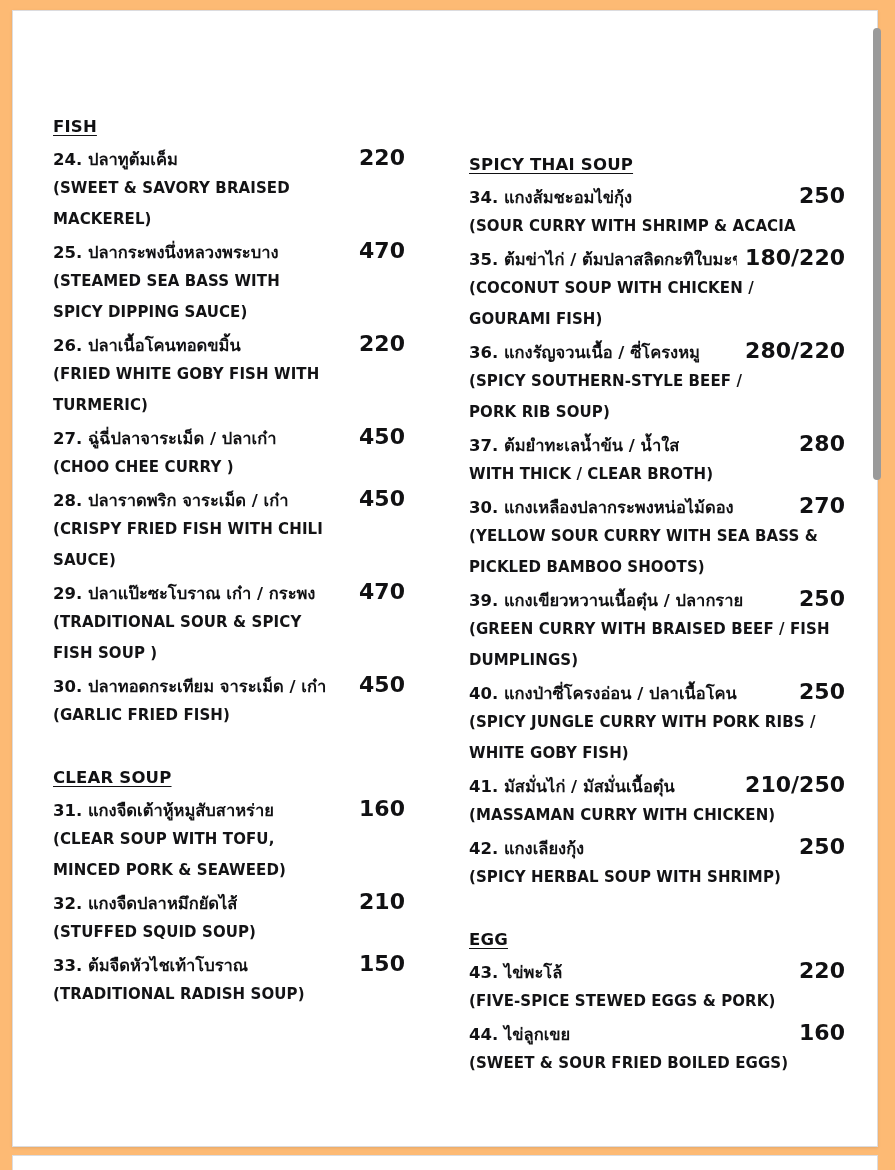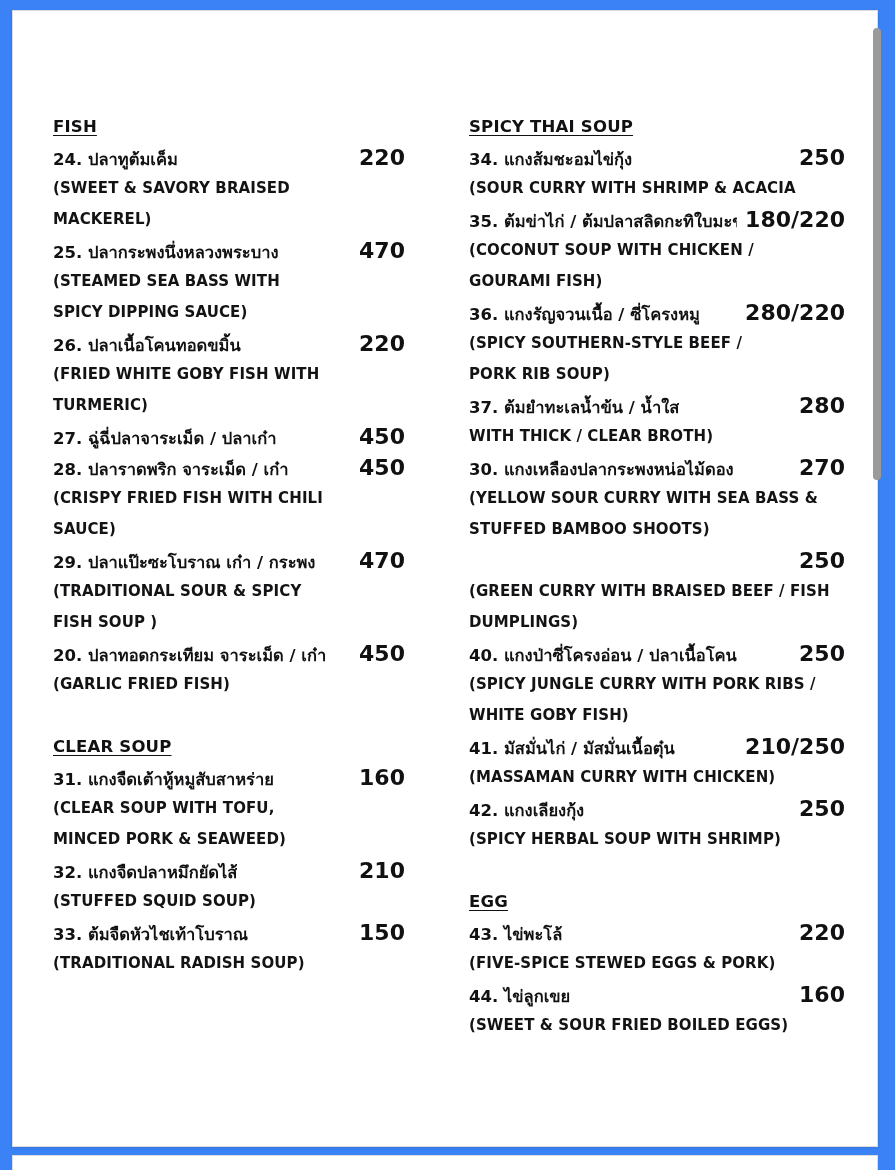--- a/index.html
+++ b/index.html
@@ -13,21 +13,21 @@
     height: 1170px;
     font-family: "DejaVu Sans", "Liberation Sans", sans-serif;
     overflow: hidden;
     position: relative;
   }
 
   
   #viewer {
     position: absolute;
     inset: 0;
-    background: #3b82f6;
+    background: #fdba74;
   }
 
   
   #page-card {
     position: absolute;
     left: 12px;
     top: 10px;
     width: 866px;
     height: 1137px;
     background: #ffffff;
@@ -74,21 +74,21 @@
     left: 0;
     top: 0;
     width: 100%;
     height: 100%;
   }
   .column {
     position: absolute;
     top: 100px;
   }
   #col-left  { left: 40px;  width: 352px; }
-  #col-right { left: 456px; width: 376px; }
+  #col-right { left: 456px; width: 376px; margin-top: 38px; }
 
   .section { margin-bottom: 0; }
   .section + .section { margin-top: 31px; }
 
   .section-title {
     font-size: 16.5px;
     font-weight: bold;
     color: #111113;
     text-decoration: underline;
     text-underline-offset: 3px;
@@ -183,20 +183,23 @@
                 <span class="desc-line">(FRIED WHITE GOBY FISH WITH</span>
                 <span class="desc-line">TURMERIC)</span>
               </div>
             </div>
             <div class="item">
               <div class="item-main">
                 <span class="item-name">27. ฉู่ฉี่ปลาจาระเม็ด / ปลาเก๋า</span>
                 <span class="item-spacer"></span>
                 <span class="item-price">450</span>
               </div>
+              <div class="item-desc">
+                <span class="desc-line">(CHOO CHEE CURRY )</span>
+              </div>
             </div>
             <div class="item">
               <div class="item-main">
                 <span class="item-name">28. ปลาราดพริก จาระเม็ด / เก๋า</span>
                 <span class="item-spacer"></span>
                 <span class="item-price">450</span>
               </div>
               <div class="item-desc">
                 <span class="desc-line">(CRISPY FRIED FISH WITH CHILI</span>
                 <span class="desc-line">SAUCE)</span>
@@ -208,21 +211,21 @@
                 <span class="item-spacer"></span>
                 <span class="item-price">470</span>
               </div>
               <div class="item-desc">
                 <span class="desc-line">(TRADITIONAL SOUR &amp; SPICY</span>
                 <span class="desc-line">FISH SOUP )</span>
               </div>
             </div>
             <div class="item">
               <div class="item-main">
-                <span class="item-name">20. ปลาทอดกระเทียม จาระเม็ด / เก๋า</span>
+                <span class="item-name">30. ปลาทอดกระเทียม จาระเม็ด / เก๋า</span>
                 <span class="item-spacer"></span>
                 <span class="item-price">450</span>
               </div>
               <div class="item-desc">
                 <span class="desc-line">(GARLIC FRIED FISH)</span>
               </div>
             </div>
           </div>
           <div class="section">
             <div class="section-title">CLEAR SOUP</div>
@@ -305,25 +308,26 @@
               </div>
             </div>
             <div class="item">
               <div class="item-main">
                 <span class="item-name">30. แกงเหลืองปลากระพงหน่อไม้ดอง</span>
                 <span class="item-spacer"></span>
                 <span class="item-price">270</span>
               </div>
               <div class="item-desc">
                 <span class="desc-line">(YELLOW SOUR CURRY WITH SEA BASS &amp;</span>
-                <span class="desc-line">STUFFED BAMBOO SHOOTS)</span>
-              </div>
-            </div>
-            <div class="item">
-              <div class="item-main">
+                <span class="desc-line">PICKLED BAMBOO SHOOTS)</span>
+              </div>
+            </div>
+            <div class="item">
+              <div class="item-main">
+                <span class="item-name">39. แกงเขียวหวานเนื้อตุ๋น / ปลากราย</span>
                 <span class="item-spacer"></span>
                 <span class="item-price">250</span>
               </div>
               <div class="item-desc">
                 <span class="desc-line">(GREEN CURRY WITH BRAISED BEEF / FISH</span>
                 <span class="desc-line">DUMPLINGS)</span>
               </div>
             </div>
             <div class="item">
               <div class="item-main">

